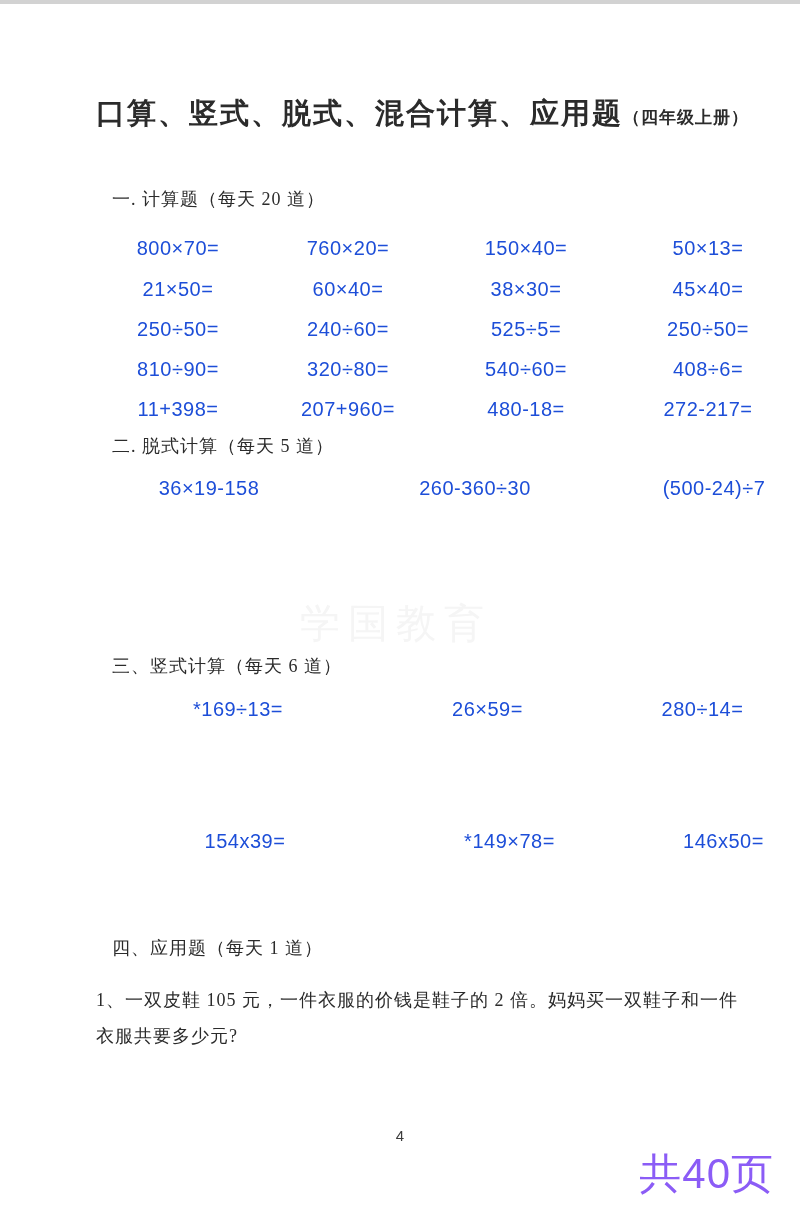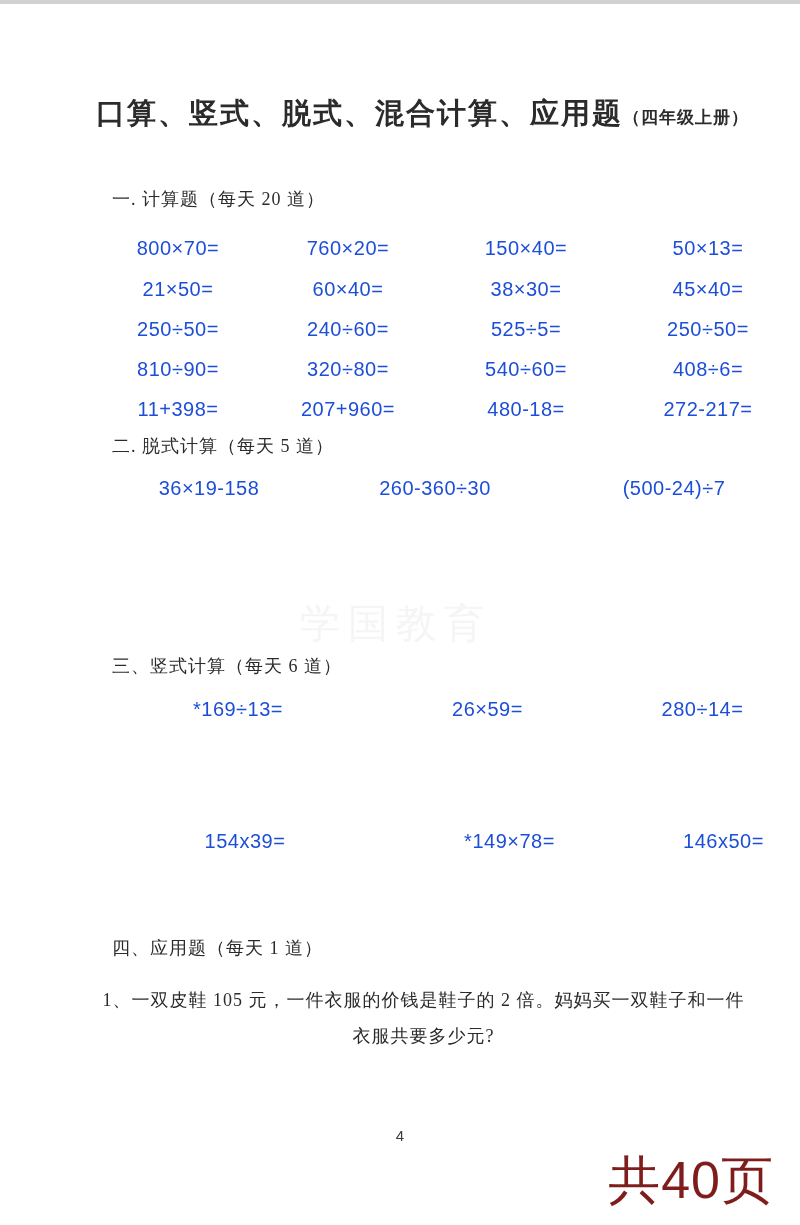--- a/index.html
+++ b/index.html
@@ -52,35 +52,34 @@
     position: absolute;
     left: 96px;
     right: 0;
     display: grid;
     font-size: 20px;
     color: #1d4ed8;
     white-space: nowrap;
     text-align: center;
   }
   .calc4 { grid-template-columns: 164px 176px 180px auto; }
-  .s2r1  { grid-template-columns: 226px 226px auto; }
+  .s2r1  { grid-template-columns: 226px 226px auto; gap: 40px; }
   .s2r2  { grid-template-columns: 200px auto; }
   .s3r1  { left: 106px; grid-template-columns: 264px 235px auto; }
   .s3r2  { left: 106px; grid-template-columns: 254px 275px auto; margin-left: 12px; }
   .cell { letter-spacing: 0.5px; }
   .problem {
     position: absolute;
     top: 982px; left: 96px;
     width: 655px;
     font-family: "Liberation Serif", "DejaVu Serif", serif;
     font-size: 18px;
     line-height: 36px;
     letter-spacing: 1px;
     color: #2b2b2b;
-    text-align: center;
   }
   .watermark {
     position: absolute;
     top: 596px; left: 300px;
     font-size: 40px;
     letter-spacing: 8px;
     color: #f5f5f5;
     user-select: none;
     white-space: nowrap;
   }
@@ -88,22 +87,22 @@
     position: absolute;
     top: 1127px; left: 0;
     width: 800px;
     text-align: center;
     font-size: 15px;
     color: #3c3c3c;
   }
   .total-pages {
     position: absolute;
     top: 1146px; right: 26px;
-    font-size: 52px;
-    color: #7f1d1d;
+    font-size: 42px;
+    color: #8b5cf6;
     letter-spacing: 1px;
     white-space: nowrap;
   }
 </style>
 </head>
 <body>
 
 <div class="page">
 
   <div class="top-bar"></div>

